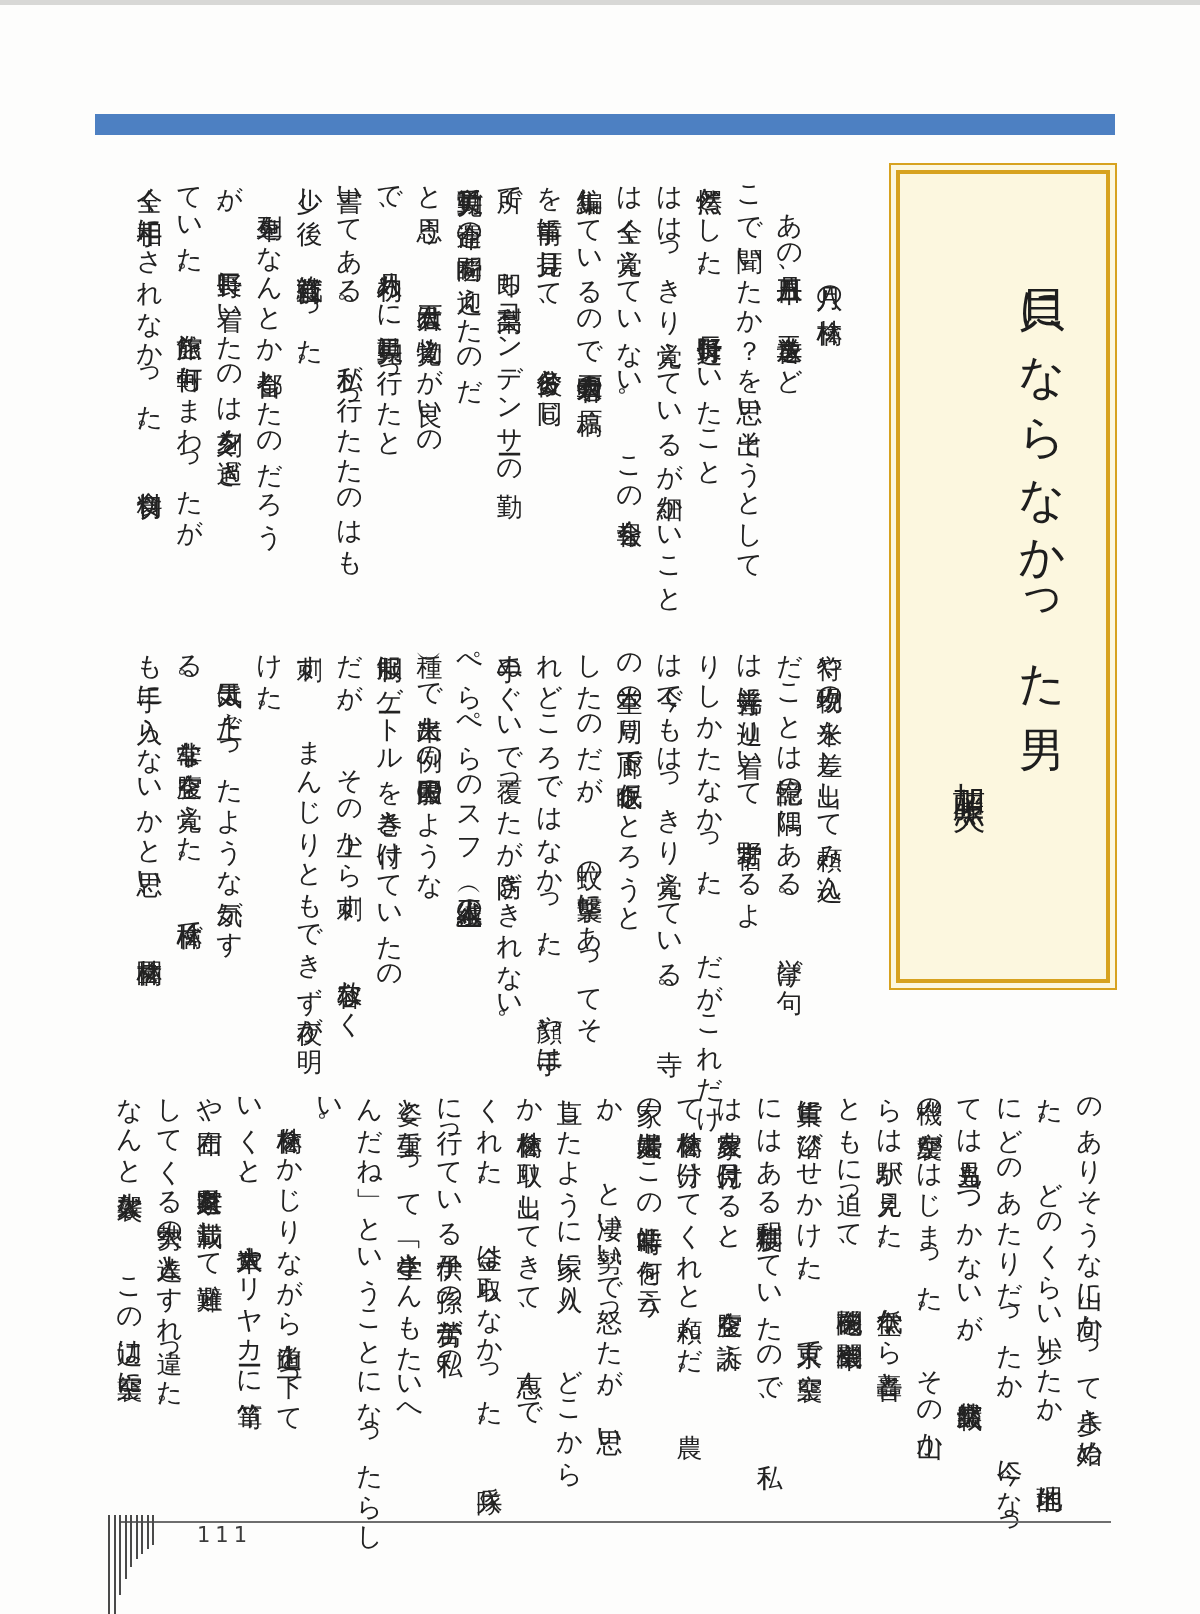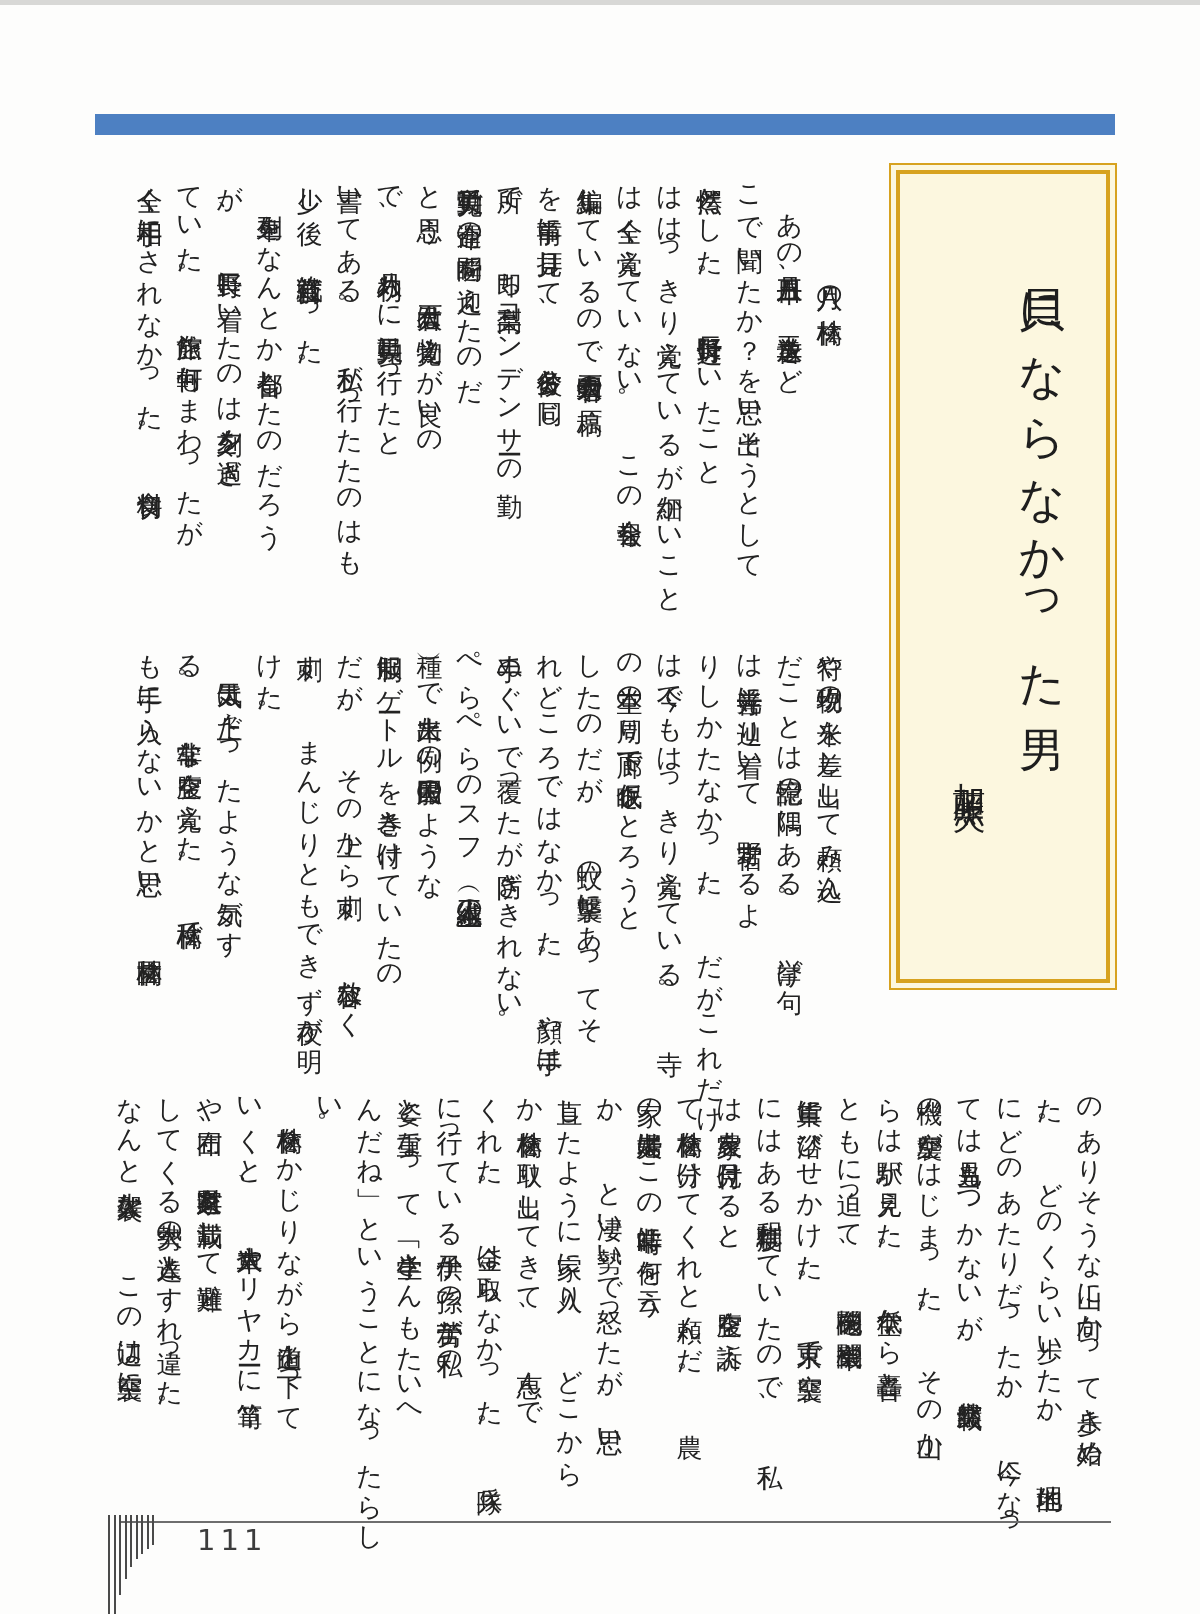--- a/index.html
+++ b/index.html
@@ -102,21 +102,21 @@
   .footer-comb span:nth-child(3) { height: 80px; }
   .footer-comb span:nth-child(4) { height: 64px; }
   .footer-comb span:nth-child(5) { height: 52px; }
   .footer-comb span:nth-child(6) { height: 44px; }
   .footer-comb span:nth-child(7) { height: 39px; }
   .footer-comb span:nth-child(8) { height: 34px; }
   .footer-comb span:nth-child(9) { height: 30px; }
   .page-number {
     position: absolute; left: 197px; top: 1523px;
     font-family: "DejaVu Sans", "Liberation Sans", sans-serif;
-    font-size: 29px; letter-spacing: 5px;
+    font-size: 21px; letter-spacing: 5px;
     color: #3c3c3c;
   }
 </style>
 </head>
 <body>
 
 <div class="page">
 
   <div class="scan-edge-top"></div>
 

